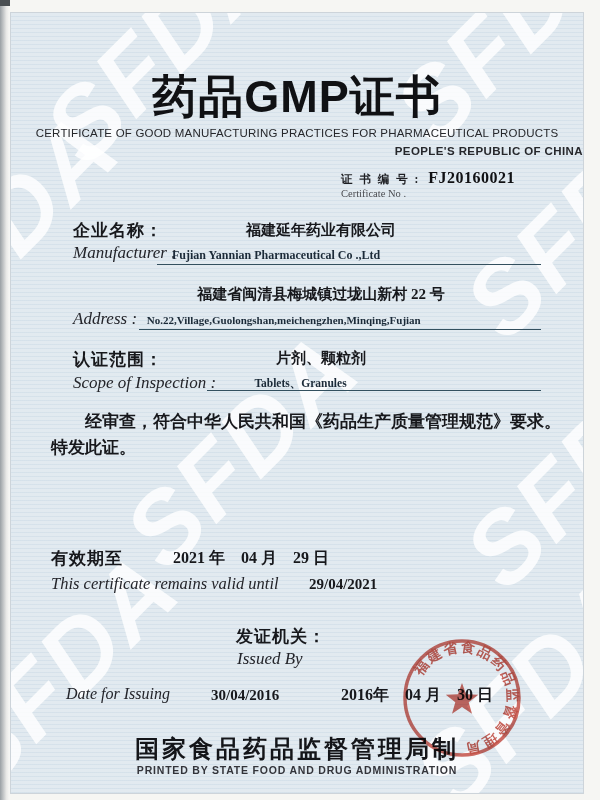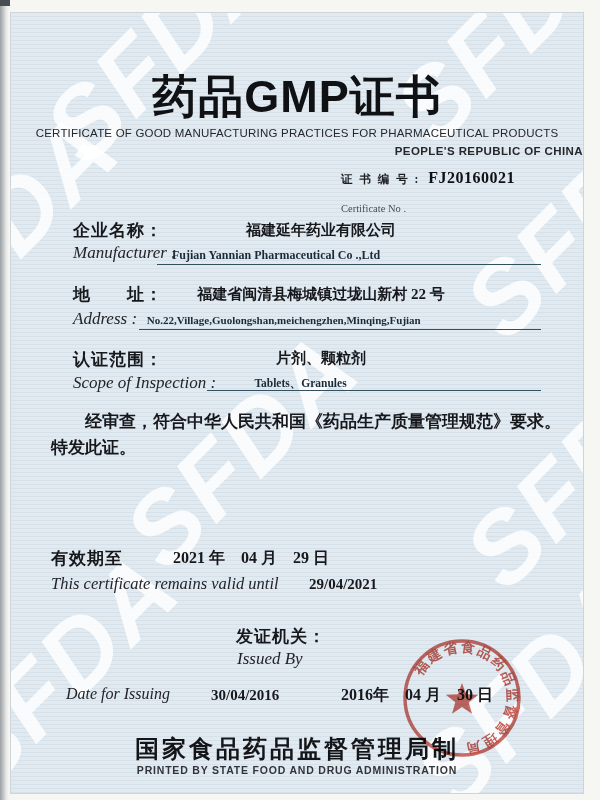--- a/index.html
+++ b/index.html
@@ -27,21 +27,21 @@
   .big-title{left:0;right:0;top:54px;text-align:center;font-size:45px;font-weight:700;
              letter-spacing:1px;color:#101114;font-family:"Liberation Sans",sans-serif;}
   .en-title1{left:0;right:0;top:114px;text-align:center;font-size:11.5px;font-weight:400;
              color:#26272b;font-family:"Liberation Sans",sans-serif;letter-spacing:.2px;}
   .en-title2{left:0;right:0;top:132px;text-align:right;font-size:11.5px;font-weight:700;
              color:#26272b;font-family:"Liberation Sans",sans-serif;letter-spacing:.4px;}
 
   .certno{left:330px;top:156px;}
   .certno-cn{font-size:11.5px;font-weight:700;letter-spacing:2px;color:#1d1e22;}
   .certno-val{font-size:16px;font-weight:700;margin-left:4px;letter-spacing:.5px;color:#101114;}
-  .certno-en{font-size:10.5px;color:#4a4b50;margin-top:16px;}
+  .certno-en{font-size:10.5px;color:#4a4b50;margin-top:1px;}
 
   
   .lbl-cn{font-size:17px;font-weight:700;color:#17181c;letter-spacing:1px;}
   .lbl-en{font-size:17px;font-style:italic;color:#23242a;}
   .val-cn{font-size:15px;font-weight:600;color:#17181c;text-align:center;}
   .uline{border-bottom:1.5px solid #33505f;}
   .val-en{font-size:12px;font-weight:700;color:#1b2a38;text-align:center;
           font-family:"Liberation Serif",serif;}
 
   .para-cn{font-size:17px;font-weight:600;color:#17181c;line-height:26px;width:528px;}
@@ -87,21 +87,20 @@
         <div class="certno-en">Certificate No .</div>
       </div>
 
       <div class="abs lbl-cn" style="left:62px;top:206px">企业名称：</div>
       <div class="abs val-cn" style="left:150px;top:208px;width:320px">福建延年药业有限公司</div>
       <div class="abs lbl-en" style="left:62px;top:230px">Manufacturer :</div>
       <div class="abs uline" style="left:146px;top:230px;width:384px;height:21px">
         <div class="val-en" style="width:62%;padding-top:5px">Fujian Yannian Pharmaceutical Co .,Ltd</div>
       </div>
 
-      <div class="abs lbl-cn" style="left:62px;top:270px">地　　址：</div>
       <div class="abs val-cn" style="left:150px;top:272px;width:320px">福建省闽清县梅城镇过垅山新村 22 号</div>
       <div class="abs lbl-en" style="left:62px;top:296px">Address :</div>
       <div class="abs uline" style="left:128px;top:298px;width:402px;height:18px">
         <div class="val-en" style="width:72%;padding-top:3px;font-size:11px">No.22,Village,Guolongshan,meichengzhen,Minqing,Fujian</div>
       </div>
 
       <div class="abs lbl-cn" style="left:62px;top:335px">认证范围：</div>
       <div class="abs val-cn" style="left:150px;top:336px;width:320px">片剂、颗粒剂</div>
       <div class="abs lbl-en" style="left:62px;top:360px">Scope of Inspection :</div>
       <div class="abs uline" style="left:196px;top:360px;width:334px;height:17px">

